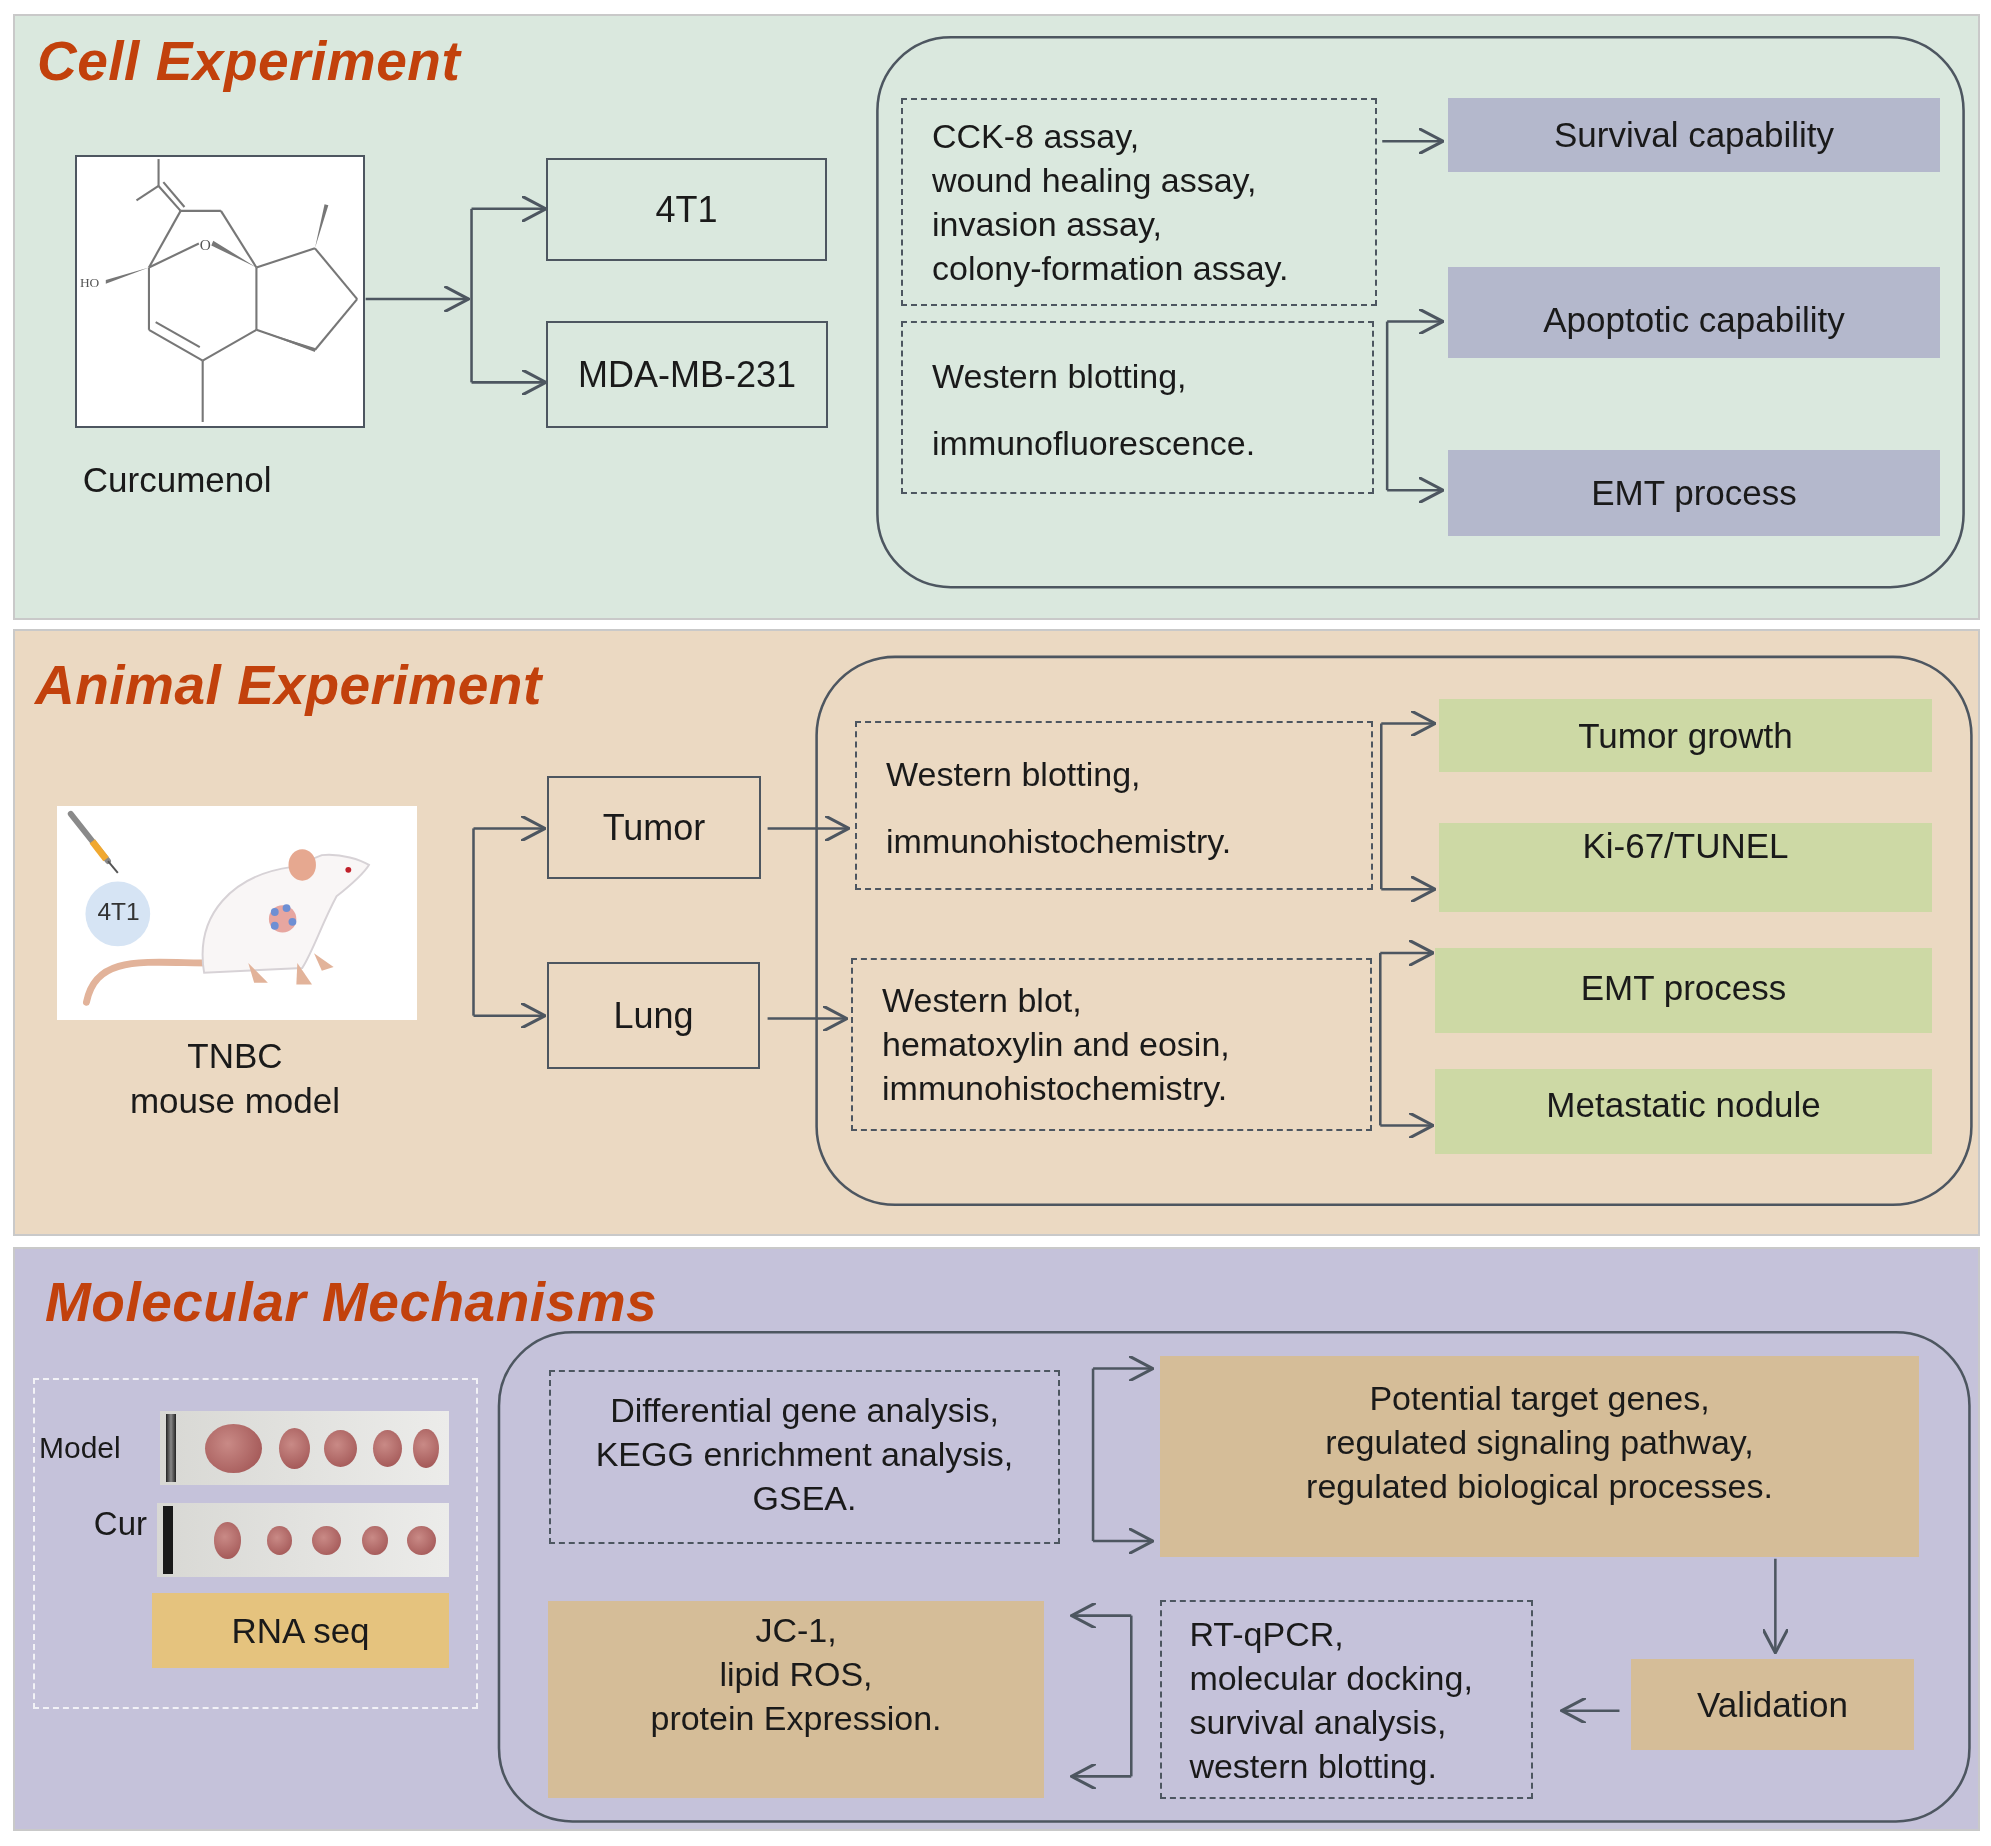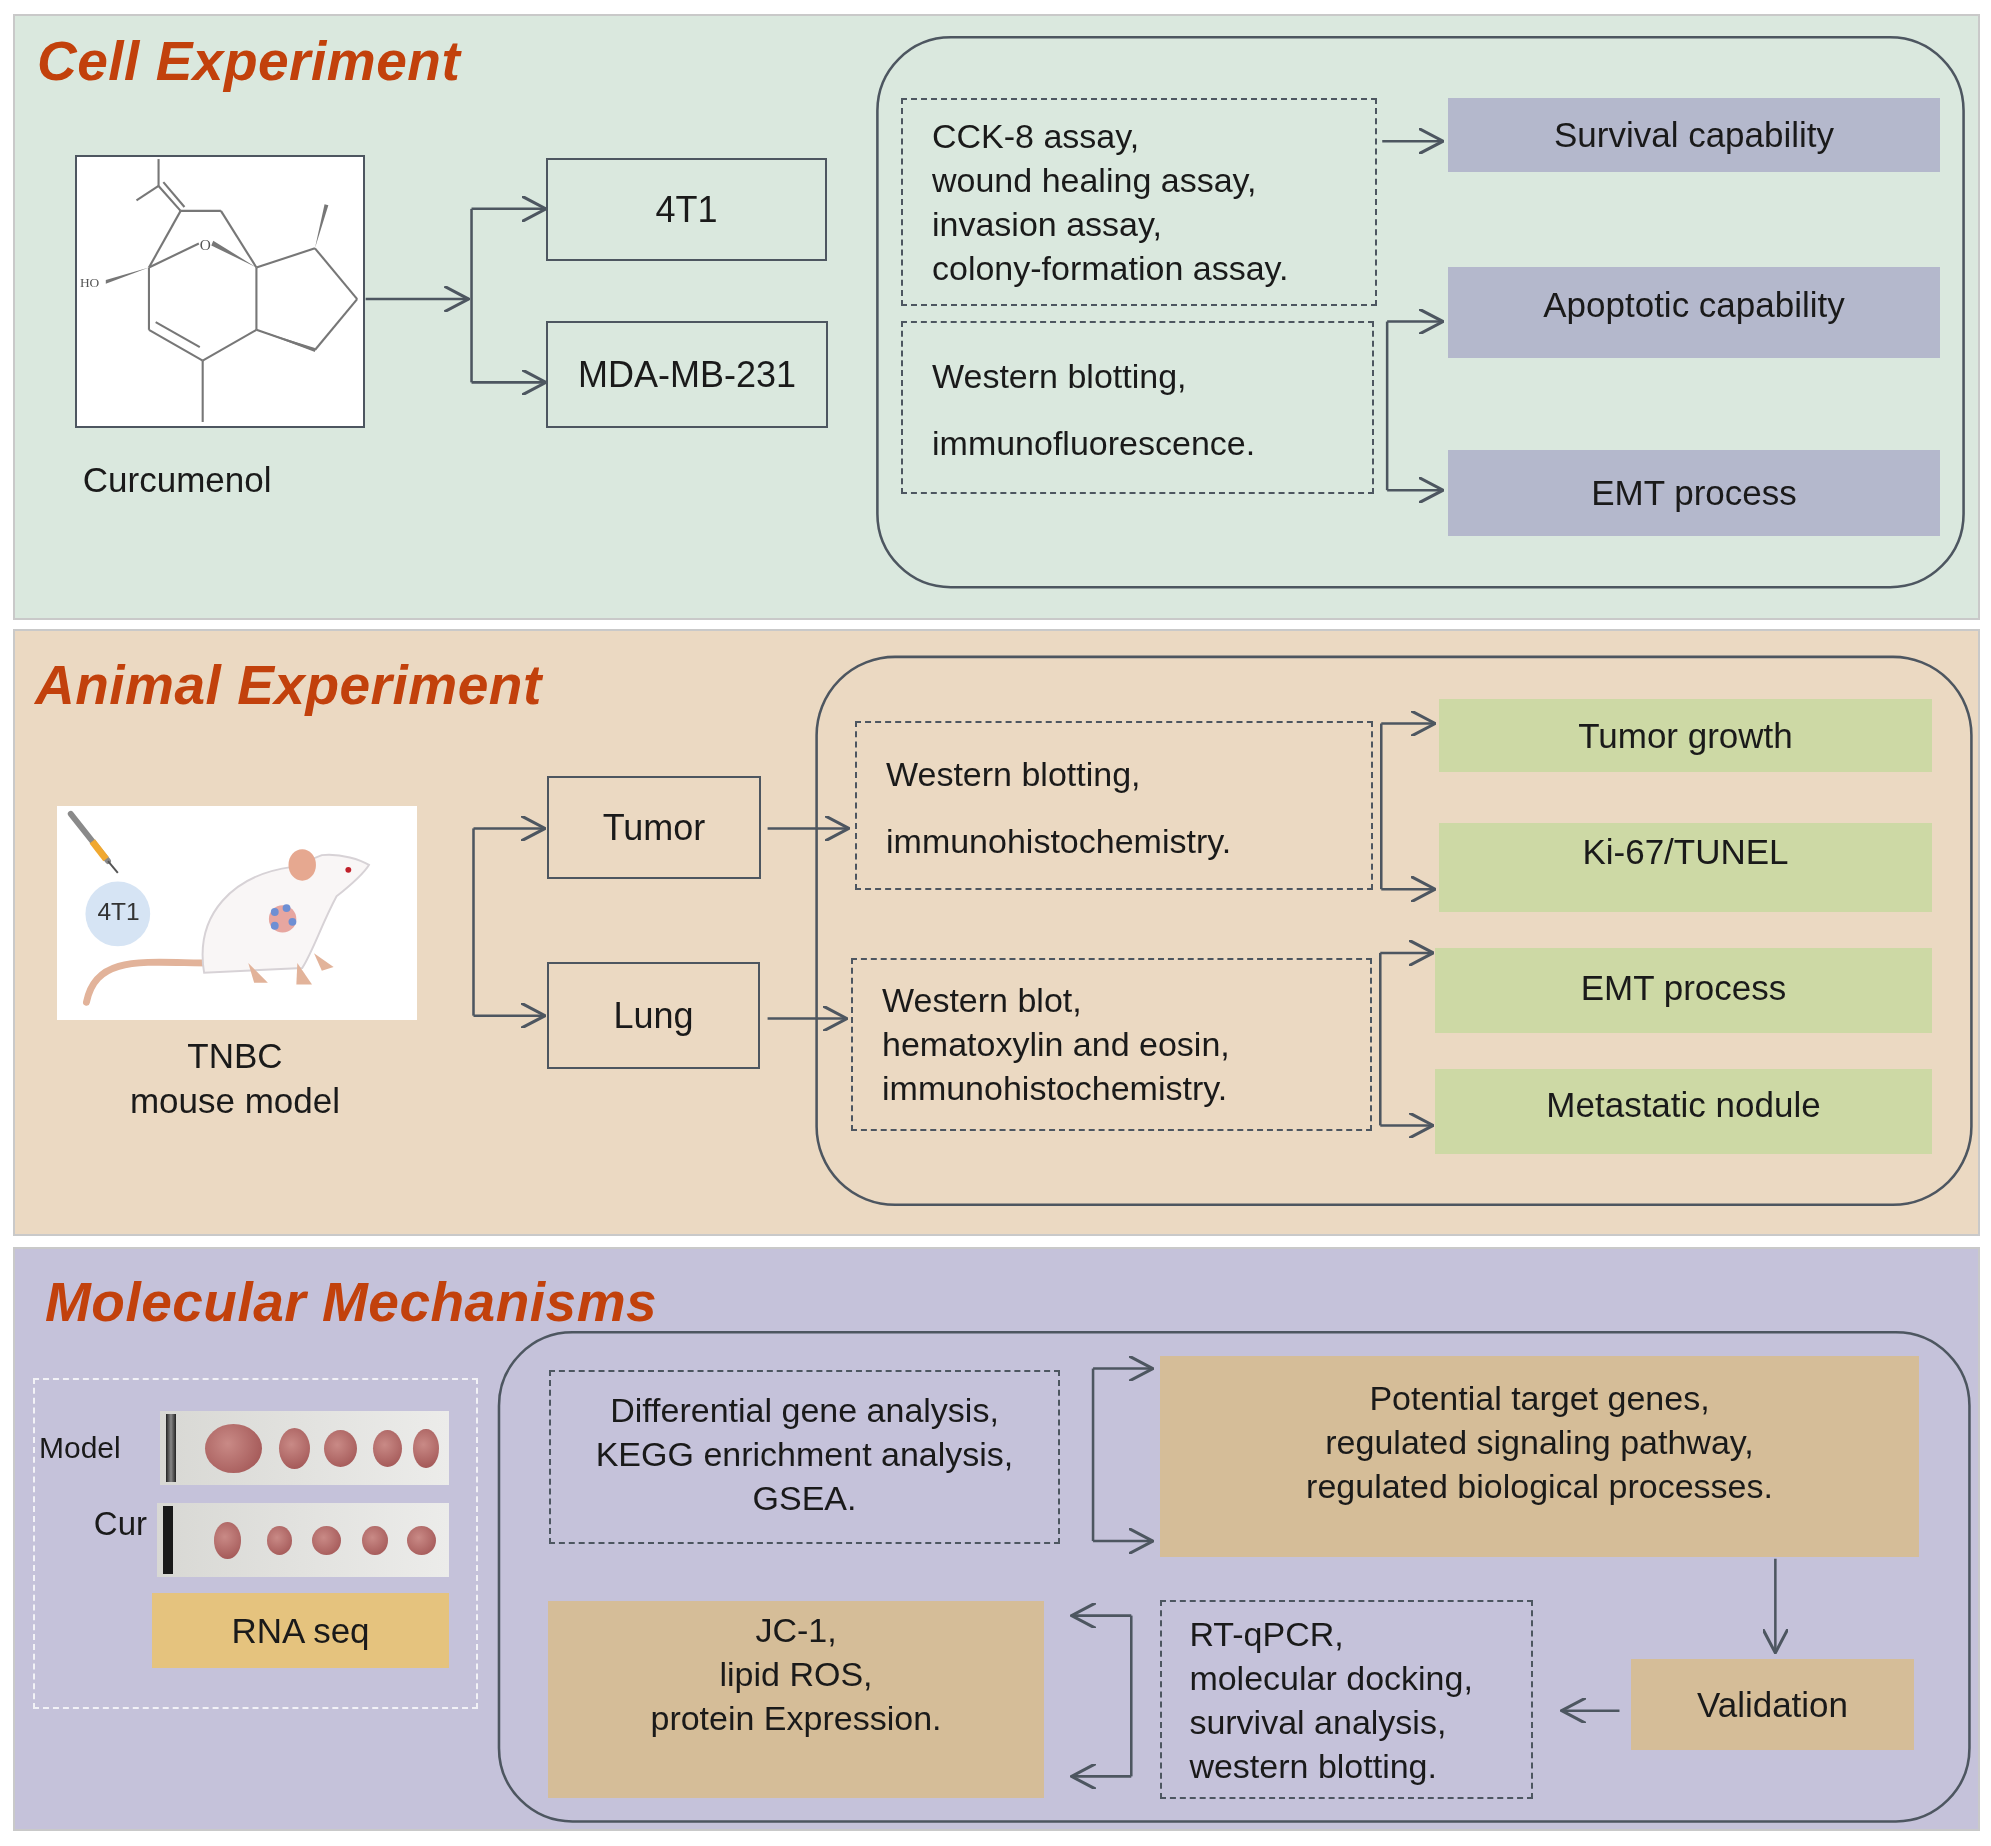--- a/index.html
+++ b/index.html
@@ -76,21 +76,21 @@
   <div class="txt">colony-formation assay.</div>
 </div>
 <div class="abs" style="left:901px;top:321px;width:473px;height:173px;border:2.9px dashed #4d5660;padding:31px 0 0 29px;">
   <div class="txt" style="margin-bottom:22.5px;">Western blotting,</div>
   <div class="txt">immunofluorescence.</div>
 </div>
 
 <div class="abs fill purple" style="left:1448px;top:98px;width:492px;height:74px;">
     <span>Survival capability</span>
   </div>
-<div class="abs fill purple" style="left:1448px;top:267px;width:492px;height:91px;align-items:flex-start;padding-top:15.7px;">
+<div class="abs fill purple" style="left:1448px;top:267px;width:492px;height:91px;align-items:center;padding-top:15.7px;">
     <span>Apoptotic capability</span>
   </div>
 <div class="abs fill purple" style="left:1448px;top:450px;width:492px;height:86px;">
     <span>EMT process</span>
   </div>
 
 <div class="panel" id="p-animal"></div>
 <div class="title" style="left:35px;top:653px;">Animal Experiment</div>
 
 <div class="abs" style="left:57px;top:806px;width:360px;height:214px;background:#fff;">
@@ -132,21 +132,21 @@
 </div>
 <div class="abs" style="left:851px;top:958px;width:521px;height:173px;border:2.9px dashed #4d5660;padding:17.6px 0 0 29px;">
   <div class="txt">Western blot,</div>
   <div class="txt">hematoxylin and eosin,</div>
   <div class="txt">immunohistochemistry.</div>
 </div>
 
 <div class="abs fill green" style="left:1439px;top:699px;width:493px;height:73px;">
     <span>Tumor growth</span>
   </div>
-<div class="abs fill green" style="left:1439px;top:823px;width:493px;height:89px;align-items:flex-start;padding-top:7px;">
+<div class="abs fill green" style="left:1439px;top:823px;width:493px;height:89px;align-items:flex-start;padding-top:1px;">
     <span>Ki-67/TUNEL</span>
   </div>
 <div class="abs fill green" style="left:1435px;top:948px;width:497px;height:85px;align-items:flex-start;padding-top:17.6px;">
     <span>EMT process</span>
   </div>
 <div class="abs fill green" style="left:1435px;top:1069px;width:497px;height:85px;align-items:flex-start;padding-top:13.7px;">
     <span>Metastatic nodule</span>
   </div>
 
 <div class="panel" id="p-mol"></div>

